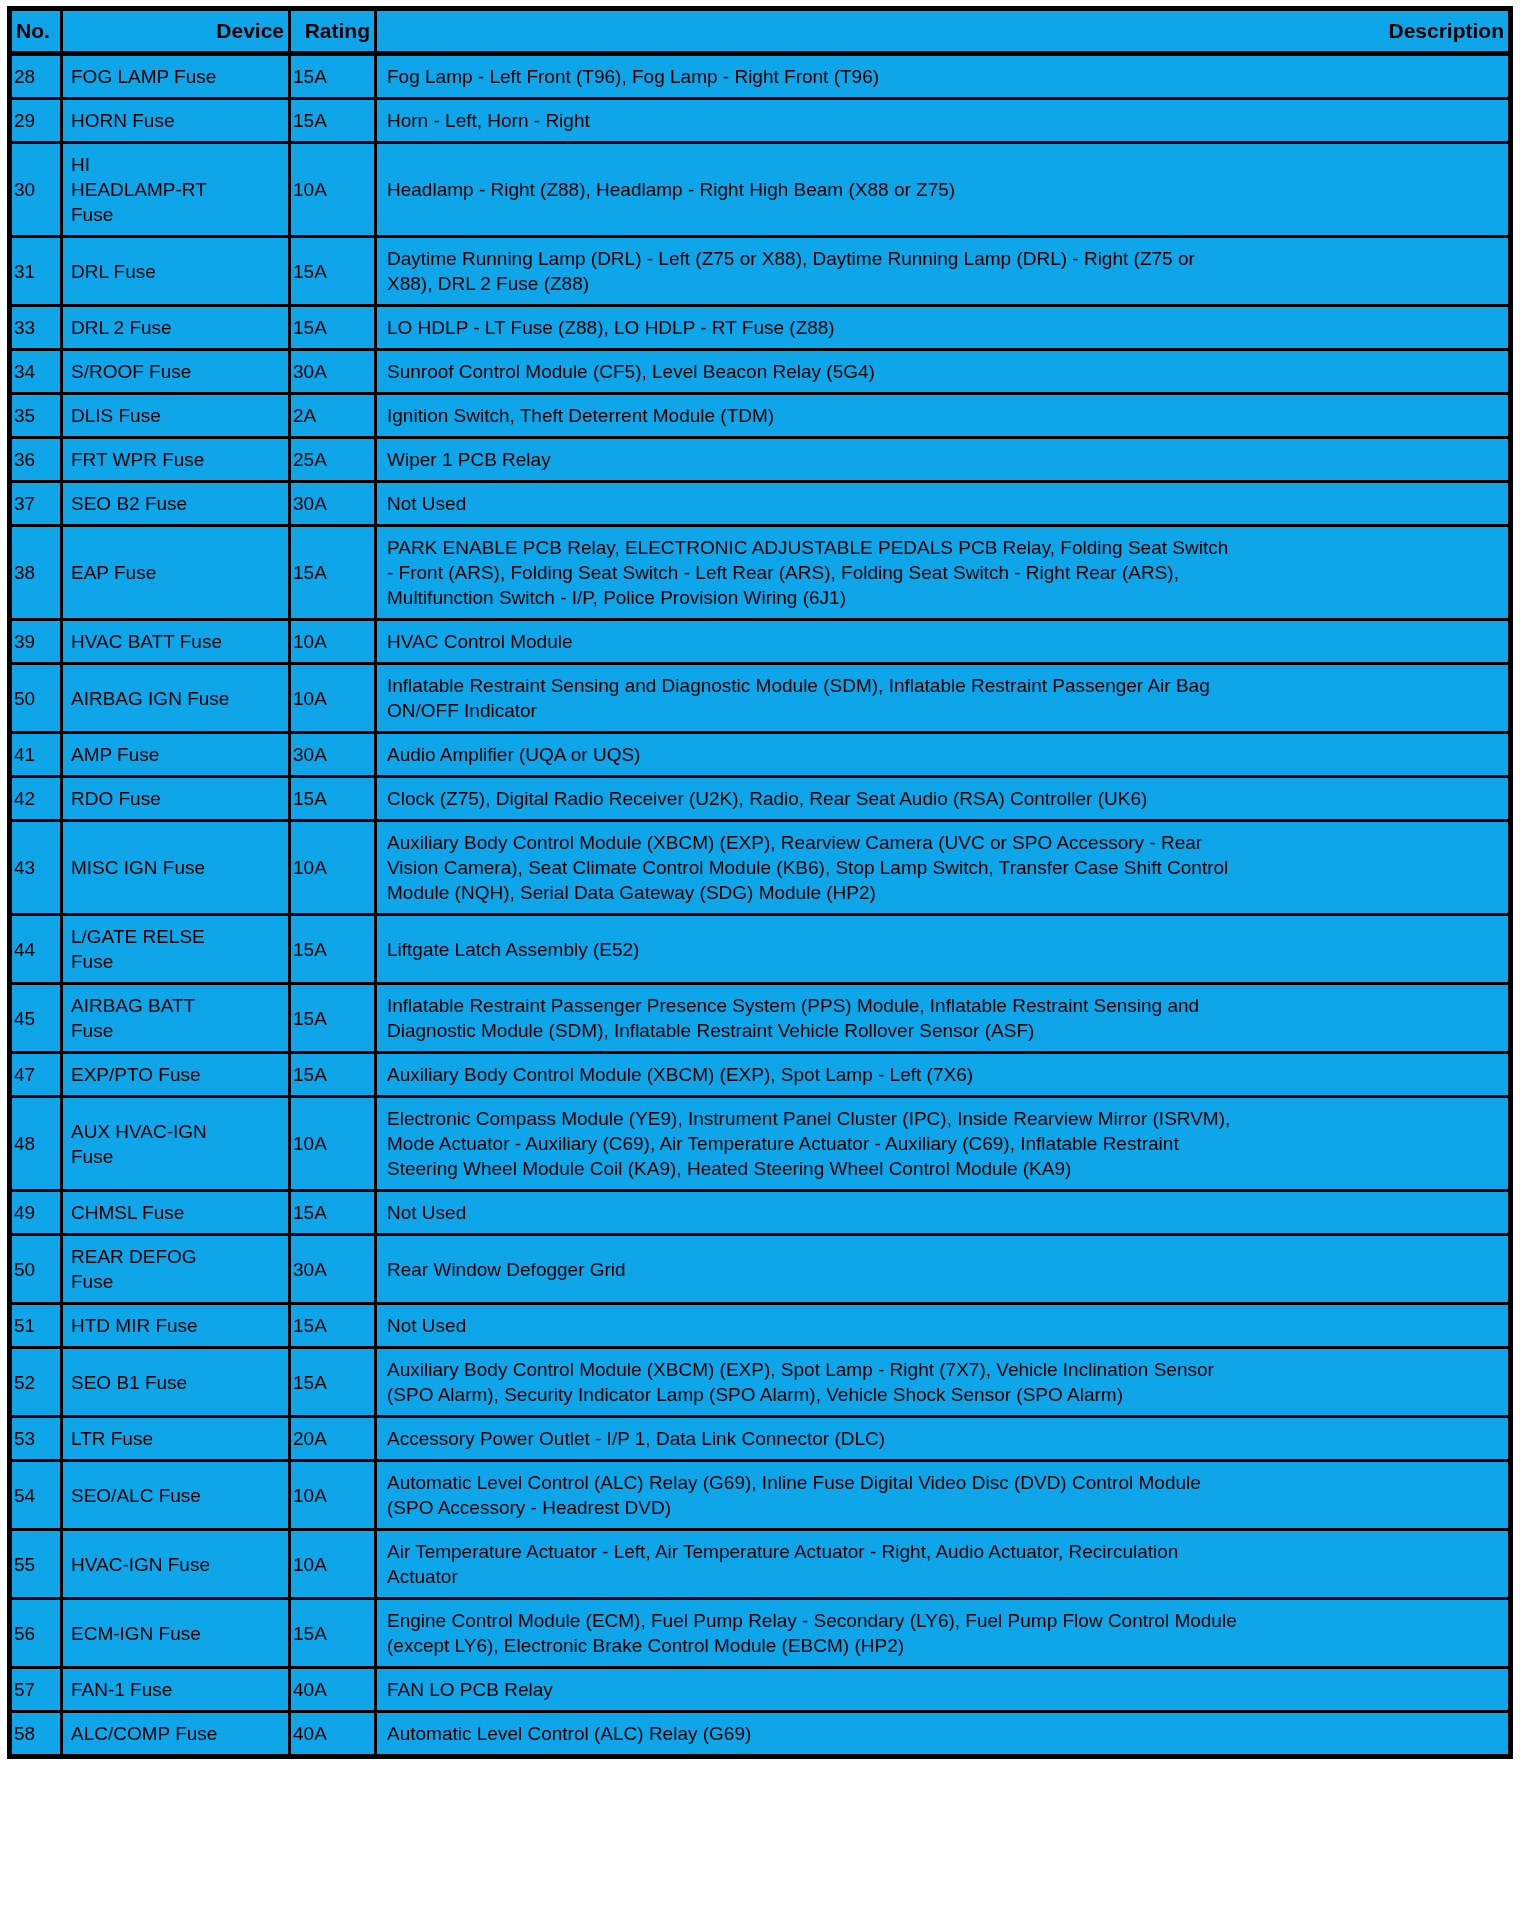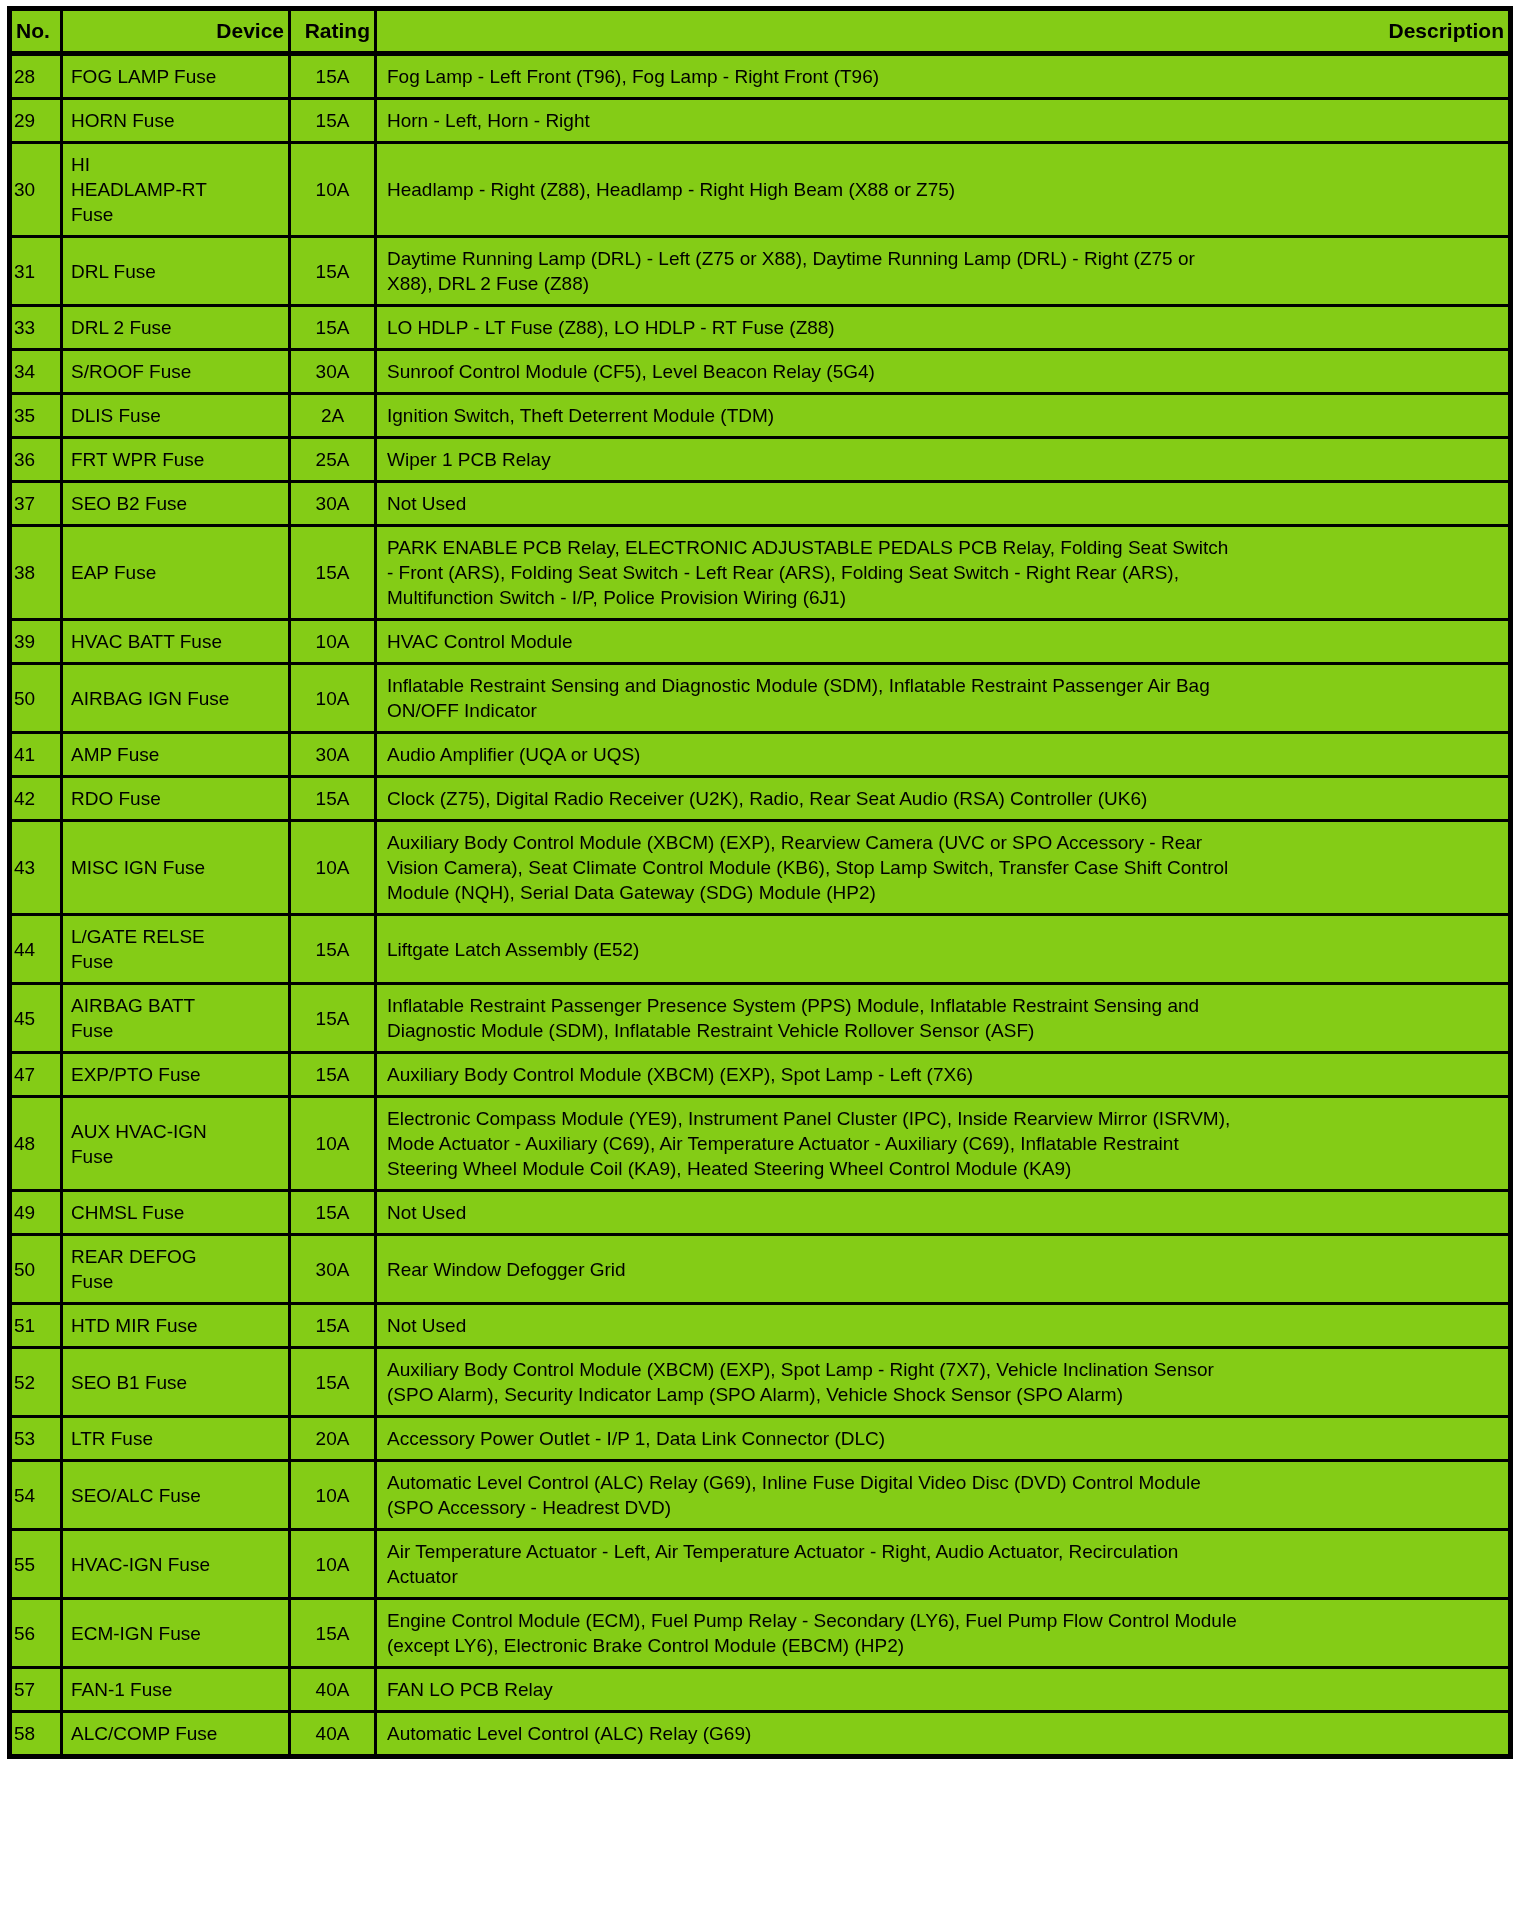--- a/index.html
+++ b/index.html
@@ -18,21 +18,21 @@
     height: 1908px;
     box-sizing: border-box;
     padding: 6px 7px;
     background: #ffffff;
     overflow: hidden;
   }
   table.fuse-table {
     border-collapse: collapse;
     table-layout: fixed;
     width: 1506px;
-    background: #84cc16;
+    background: #0ea5e9;
     border: 5px solid #000000;
     padding-left: 11px;
   }
   col.c-no      { width: 52px;  }
   col.c-device  { width: 228px; }
   col.c-rating  { width: 86px;  }
   col.c-desc    { width: auto;  }
 
   th, td {
     border: 3px solid #000000;
@@ -60,21 +60,21 @@
     text-align: left;
     padding-left: 2px;
     padding-right: 2px;
   }
   td.cell-device {
     white-space: pre-line;
     padding-left: 8px;
     padding-right: 4px;
   }
   td.cell-rating {
-    text-align: center;
+    text-align: left;
     padding-left: 2px;
     padding-right: 2px;
   }
   td.cell-description {
     white-space: pre-line;
     padding-left: 10px;
   }
 </style>
 </head>
 <body>

